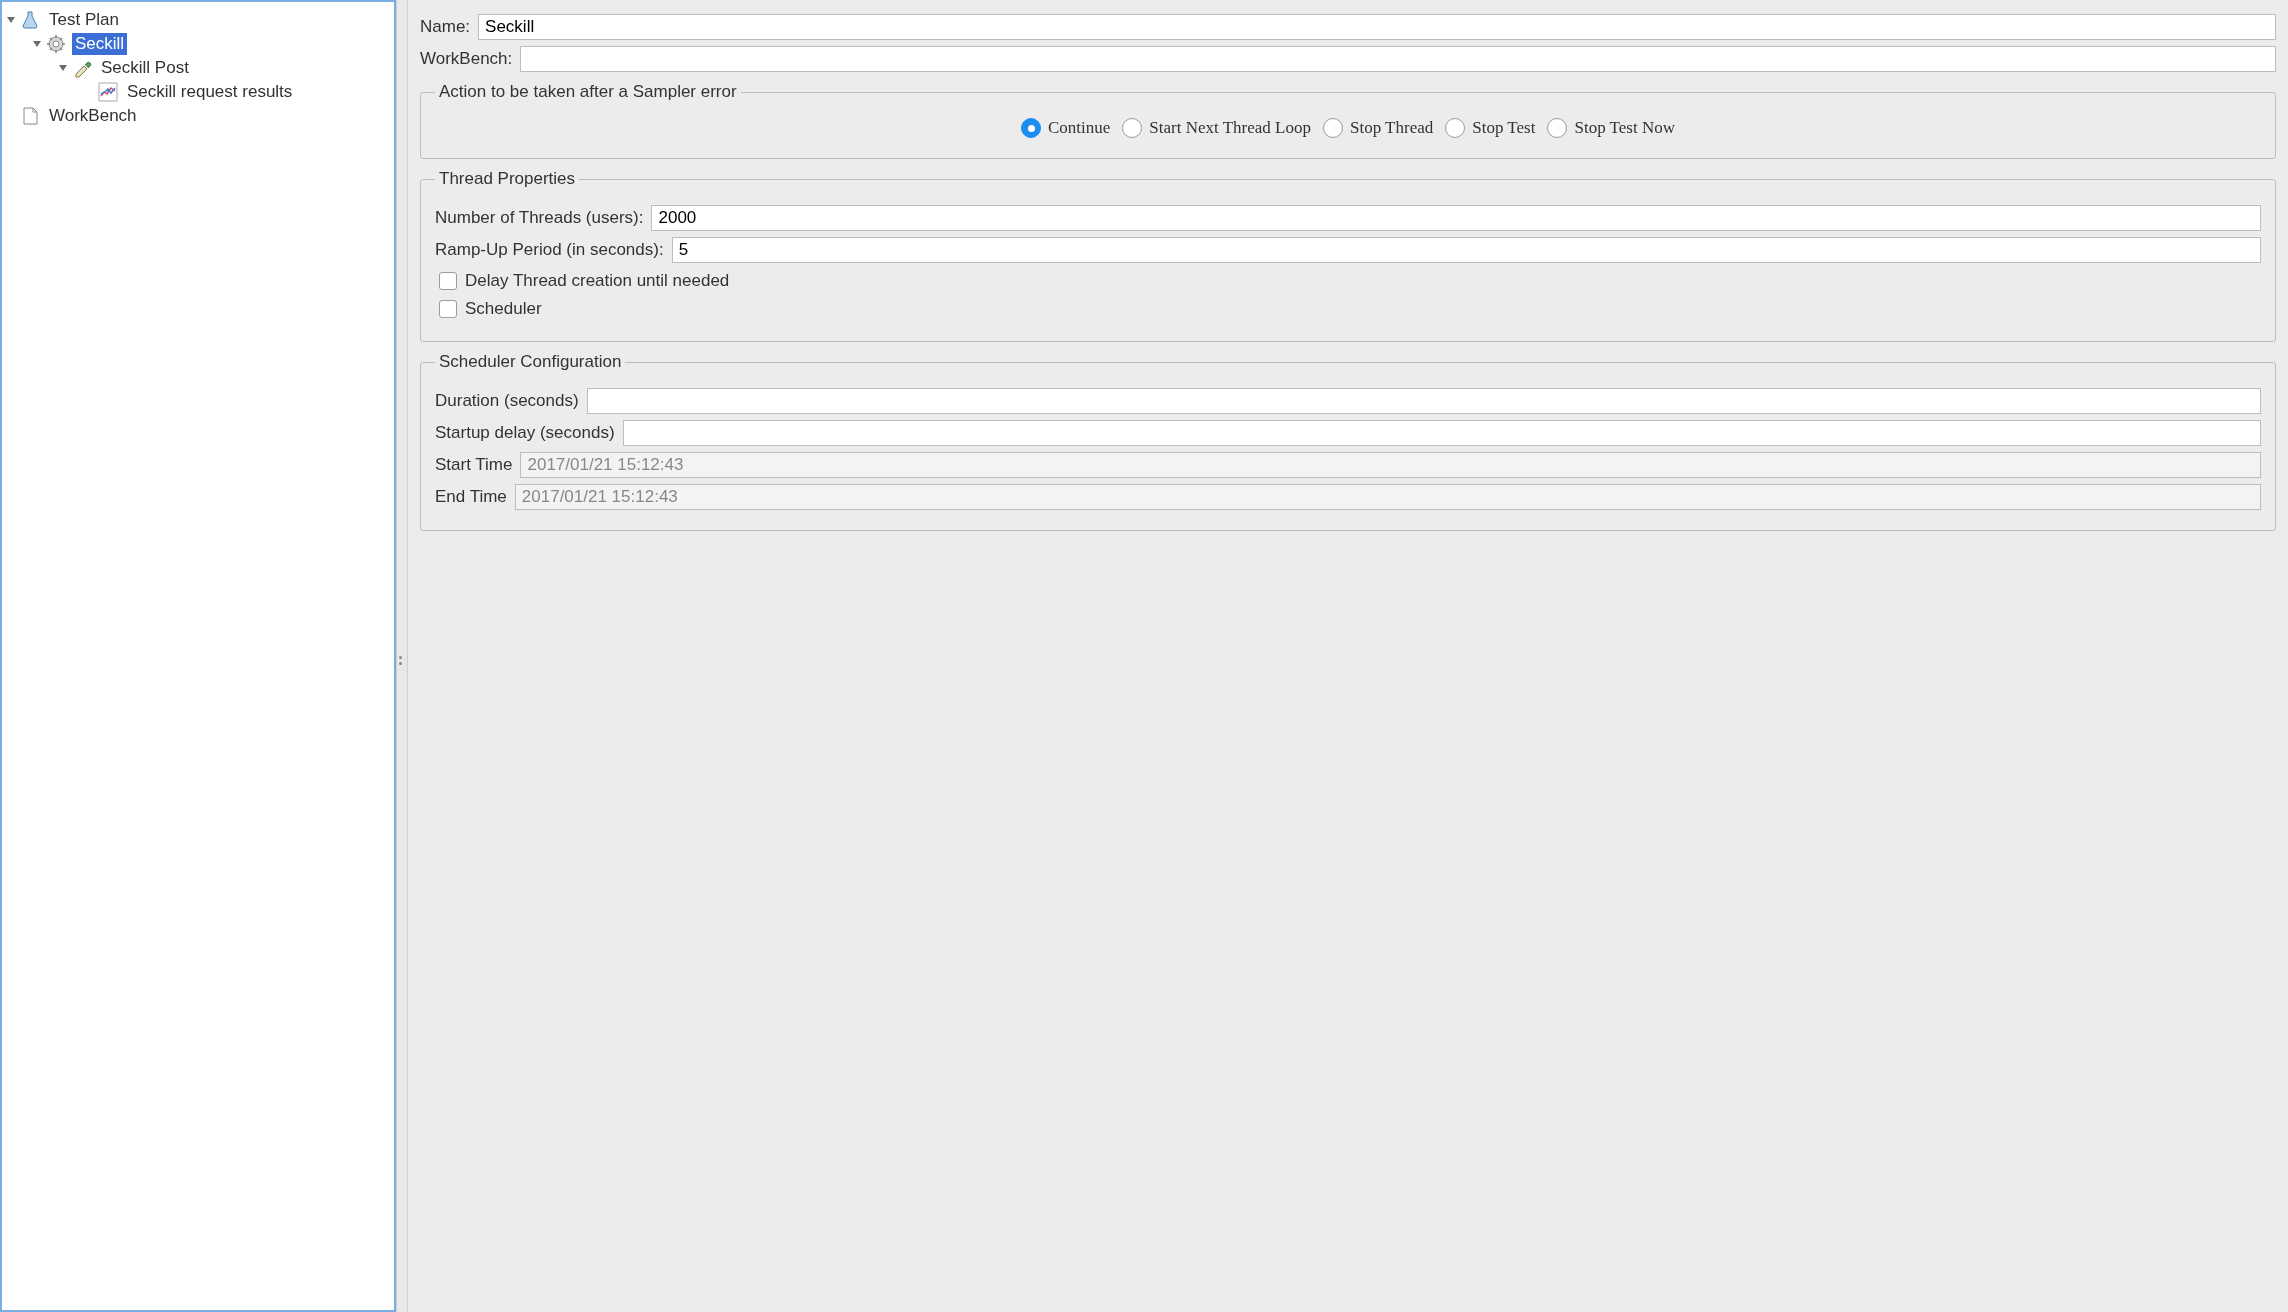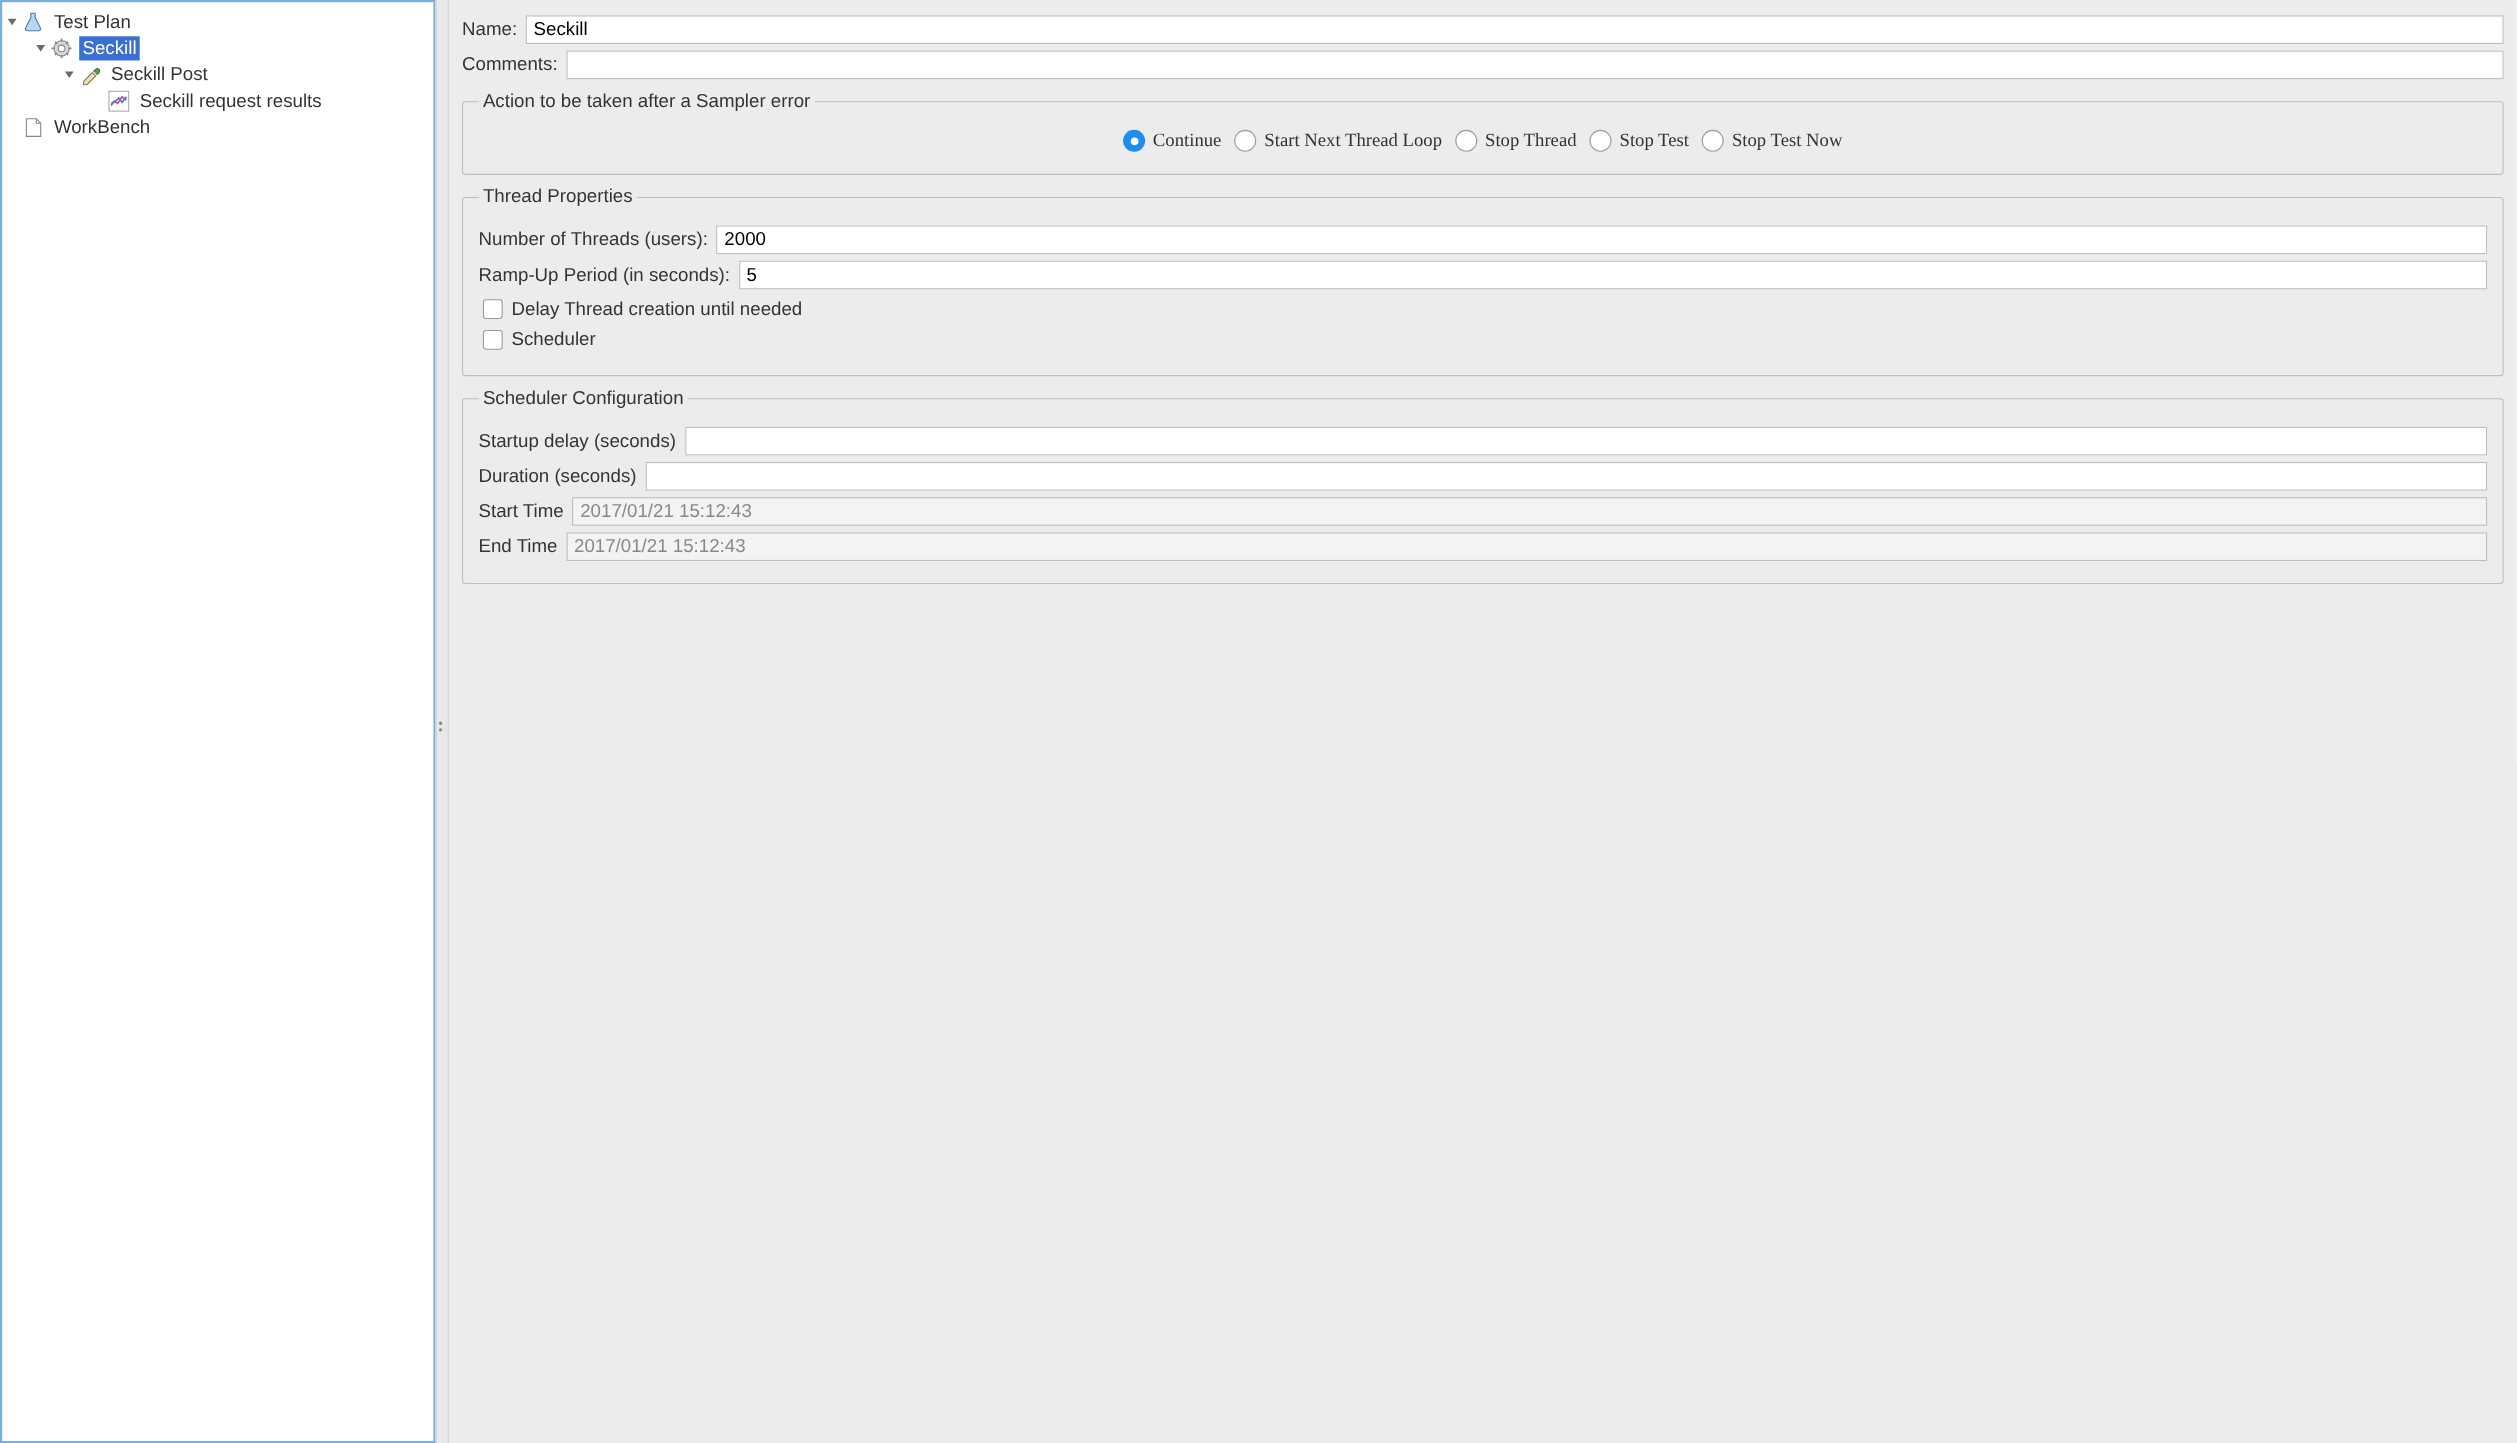--- a/index.html
+++ b/index.html
@@ -274,21 +274,21 @@
 <div class="divider"></div>
 
 <div class="main-panel">
 
   <div class="form-row">
     <span class="form-label">Name:</span>
     <input class="text-input" type="text" value="Seckill" style="">
   </div>
 
   <div class="form-row">
-    <span class="form-label">Comments:</span>
+    <span class="form-label">WorkBench:</span>
     <input class="text-input" type="text" value="" style="">
   </div>
 
   <fieldset>
     <legend>Action to be taken after a Sampler error</legend>
     <div class="radio-row">
       <label class="radio-item">
         <span class="radio-circle checked">
             <span class="radio-dot"></span>
           </span>
@@ -339,30 +339,30 @@
         <span class="check-box"></span>
         <span>Scheduler</span>
       </label>
     </div>
   </fieldset>
 
   <fieldset>
     <legend>Scheduler Configuration</legend>
 
     <div class="form-row">
+      <span class="form-label">Duration (seconds)</span>
+      <input class="text-input" type="text" value="" style="">
+    </div>
+
+    <div class="form-row">
       <span class="form-label">Startup delay (seconds)</span>
       <input class="text-input" type="text" value="" style="">
     </div>
 
     <div class="form-row">
-      <span class="form-label">Duration (seconds)</span>
-      <input class="text-input" type="text" value="" style="">
-    </div>
-
-    <div class="form-row">
       <span class="form-label">Start Time</span>
       <input class="text-input disabled" type="text" disabled="" value="2017/01/21 15:12:43" style="">
     </div>
 
     <div class="form-row">
       <span class="form-label">End Time</span>
       <input class="text-input disabled" type="text" disabled="" value="2017/01/21 15:12:43" style="">
     </div>
   </fieldset>
 </div>

